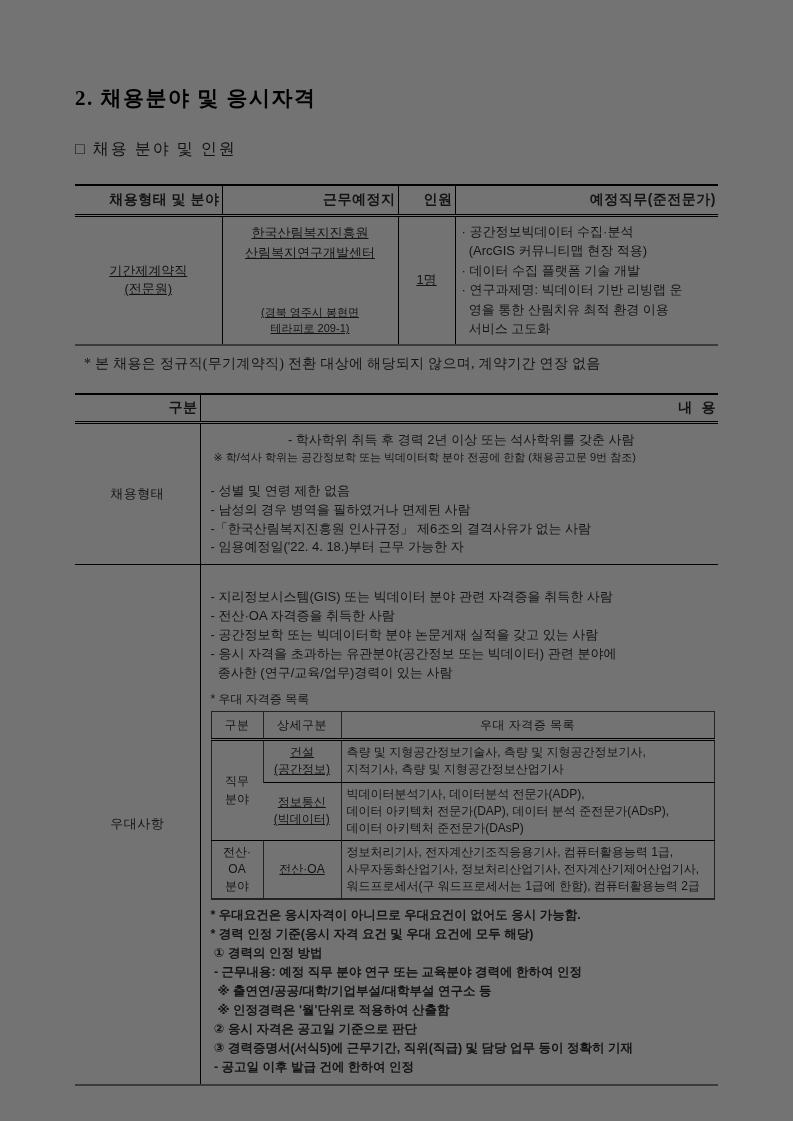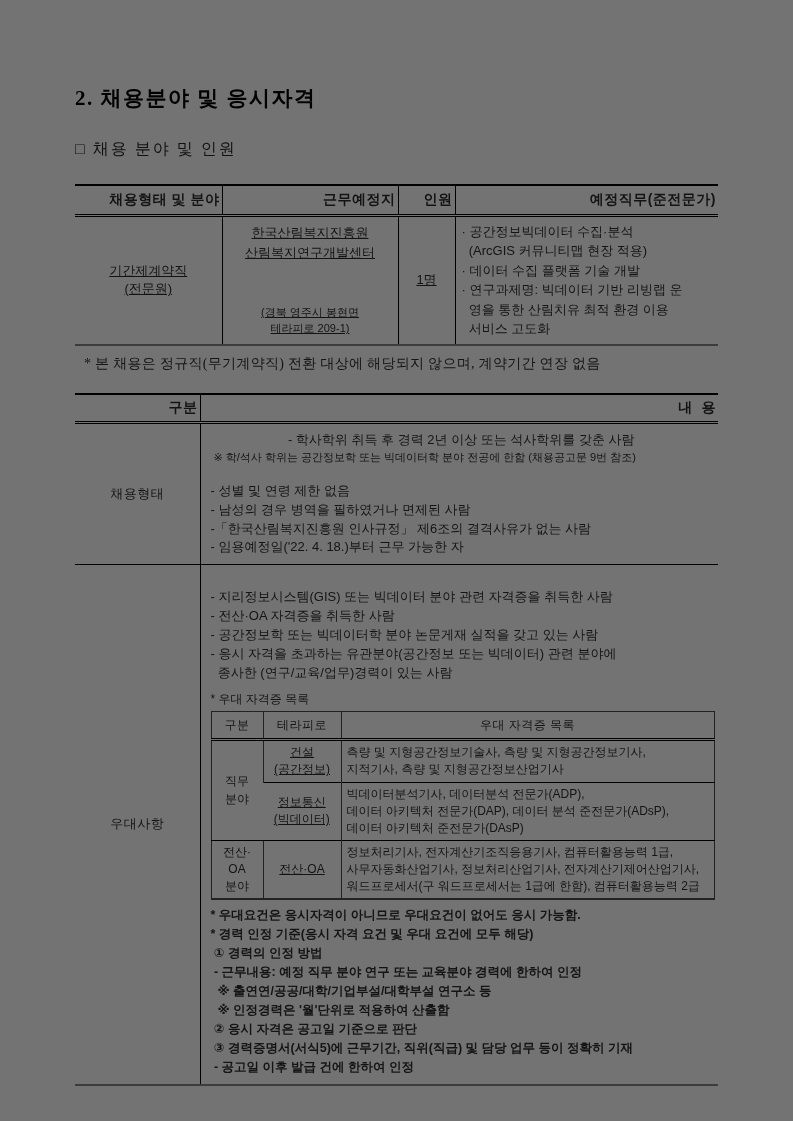--- a/index.html
+++ b/index.html
@@ -159,21 +159,21 @@
 
           <table class="cert-table">
             <colgroup>
                 <col style="width:52px">
                 <col style="width:78px">
                 <col style="width:373px">
               </colgroup>
             <thead>
               <tr>
                 <th>구분</th>
-                <th>테라피로</th>
+                <th>상세구분</th>
                 <th>우대 자격증 목록</th>
               </tr>
             </thead>
             <tbody>
               <tr>
                 <td class="pre cell-group" rowspan="2">직무
 분야</td>
                 <td class="pre center">건설
 (공간정보)</td>
                 <td class="pre">측량 및 지형공간정보기술사, 측량 및 지형공간정보기사,

